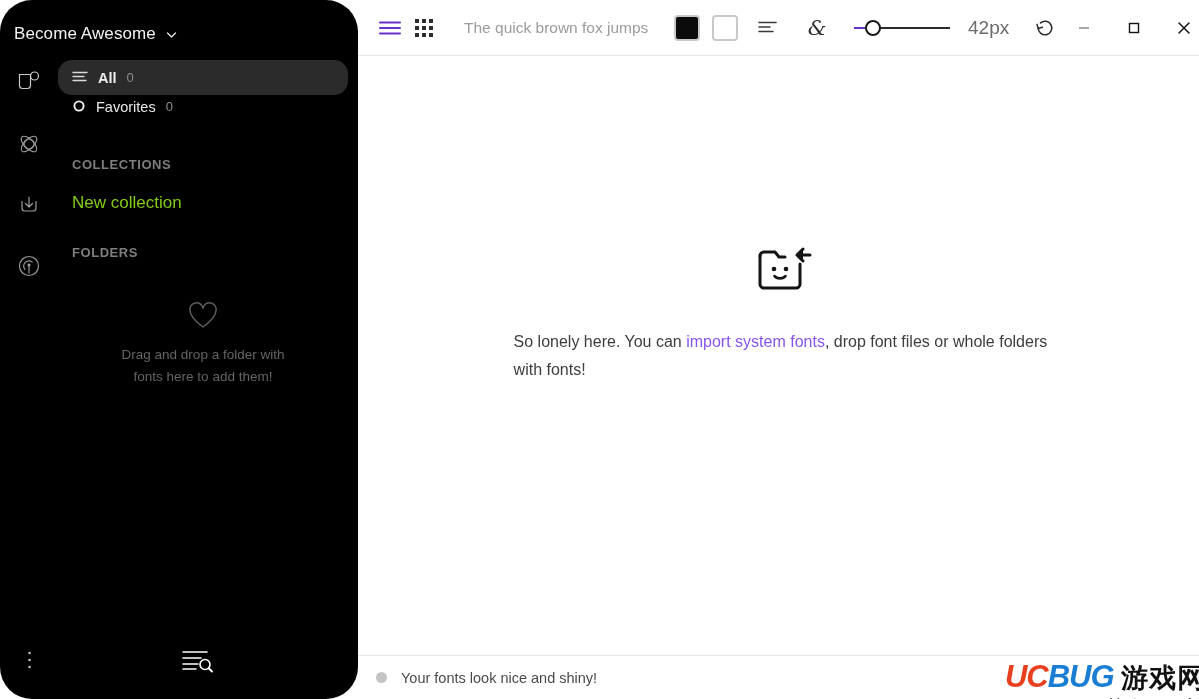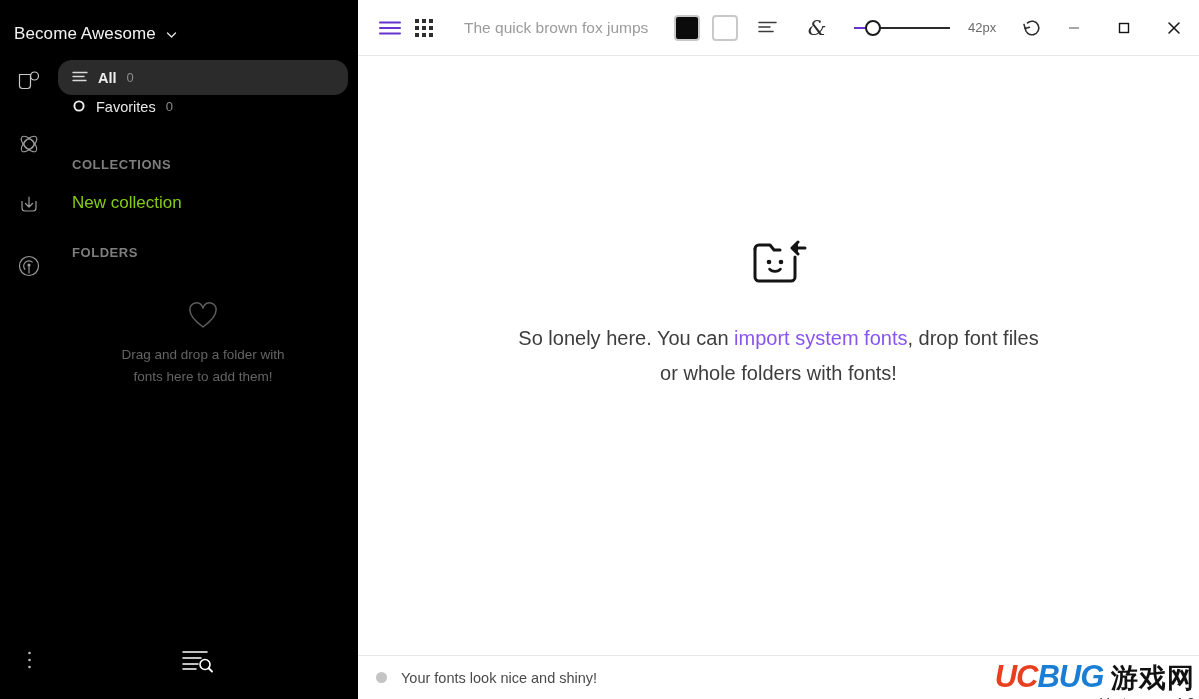--- a/index.html
+++ b/index.html
@@ -7,21 +7,21 @@
   html, body {
     width:1199px; height:699px; overflow:hidden;
     font-family:"Liberation Sans", sans-serif;
     background:#ffffff;
   }
   .app { display:flex; width:1199px; height:699px; }
 
   
   .sidebar {
     width:358px; height:699px; background:#000000;
-    position:relative; flex:0 0 358px;
+    position:relative; flex:0 0 358px;border-radius:32px;
   }
   .sb-header {
     display:flex; align-items:center; gap:9px;
     padding:18px 0 0 14px; height:50px;
   }
   .sb-title { color:#f2f2f2; font-size:17px; letter-spacing:0.1px; }
   .chev { width:13px; height:13px; display:block; }
   .chev svg { display:block; }
 
   .sb-body { display:flex; height:560px; }
@@ -101,31 +101,31 @@
   .slider-wrap {
     margin-left:22px; width:96px; height:26px; position:relative;
     display:flex; align-items:center;
   }
   .sl-track { position:absolute; left:0; top:12px; width:96px; height:2px; background:#2b2b2b; }
   .sl-fill { position:absolute; left:0; top:12px; width:14px; height:2px; background:#6633cc; }
   .sl-knob {
     position:absolute; left:11px; top:5px; width:16px; height:16px;
     border-radius:50%; background:#ffffff; border:2px solid #1a1a1a;
   }
-  .size-val { margin-left:18px; font-size:13px; color:#6b6b6b;text-align:right; }
+  .size-val { margin-left:18px; font-size:19px; color:#6b6b6b;text-align:right; }
   .tb-reset { width:28px; margin-left:22px; }
 
   .win-ctrls { margin-left:auto; display:flex; align-items:center; }
   .win-btn { width:50px; height:56px; display:flex; align-items:center; justify-content:center; }
 
   .content { flex:1; display:flex; flex-direction:column;
              align-items:center; justify-content:center; padding-bottom:86px; }
   .folder-ico { width:56px; height:50px; margin-bottom:36px; }
   .empty-msg {
-    width:540px; text-align:center; font-size:20px; color:#3d3d3d; line-height:1.74;
+    width:540px; text-align:left; font-size:16px; color:#3d3d3d; line-height:1.74;
   }
   .empty-msg a { color:#8855ee; text-decoration:none; }
 
   .statusbar {
     height:44px; flex:0 0 44px; border-top:1px solid #e8e8e8;
     display:flex; align-items:center; padding-left:18px; position:relative;
   }
   .st-dot { width:11px; height:11px; border-radius:50%; background:#c4c4c4; }
   .st-txt { margin-left:14px; font-size:14.5px; color:#4a4a4a; }
 

